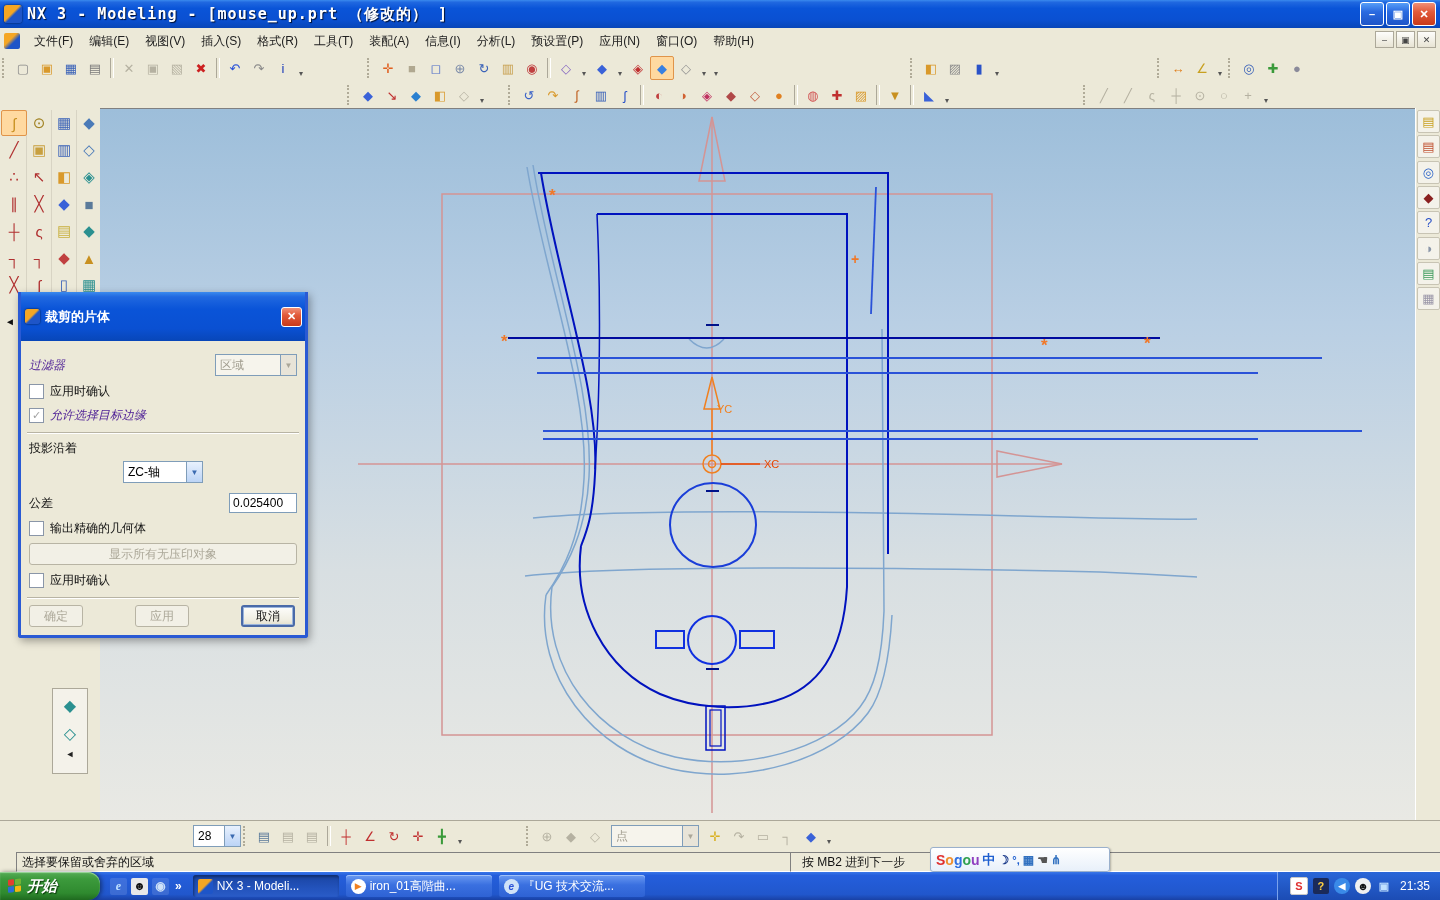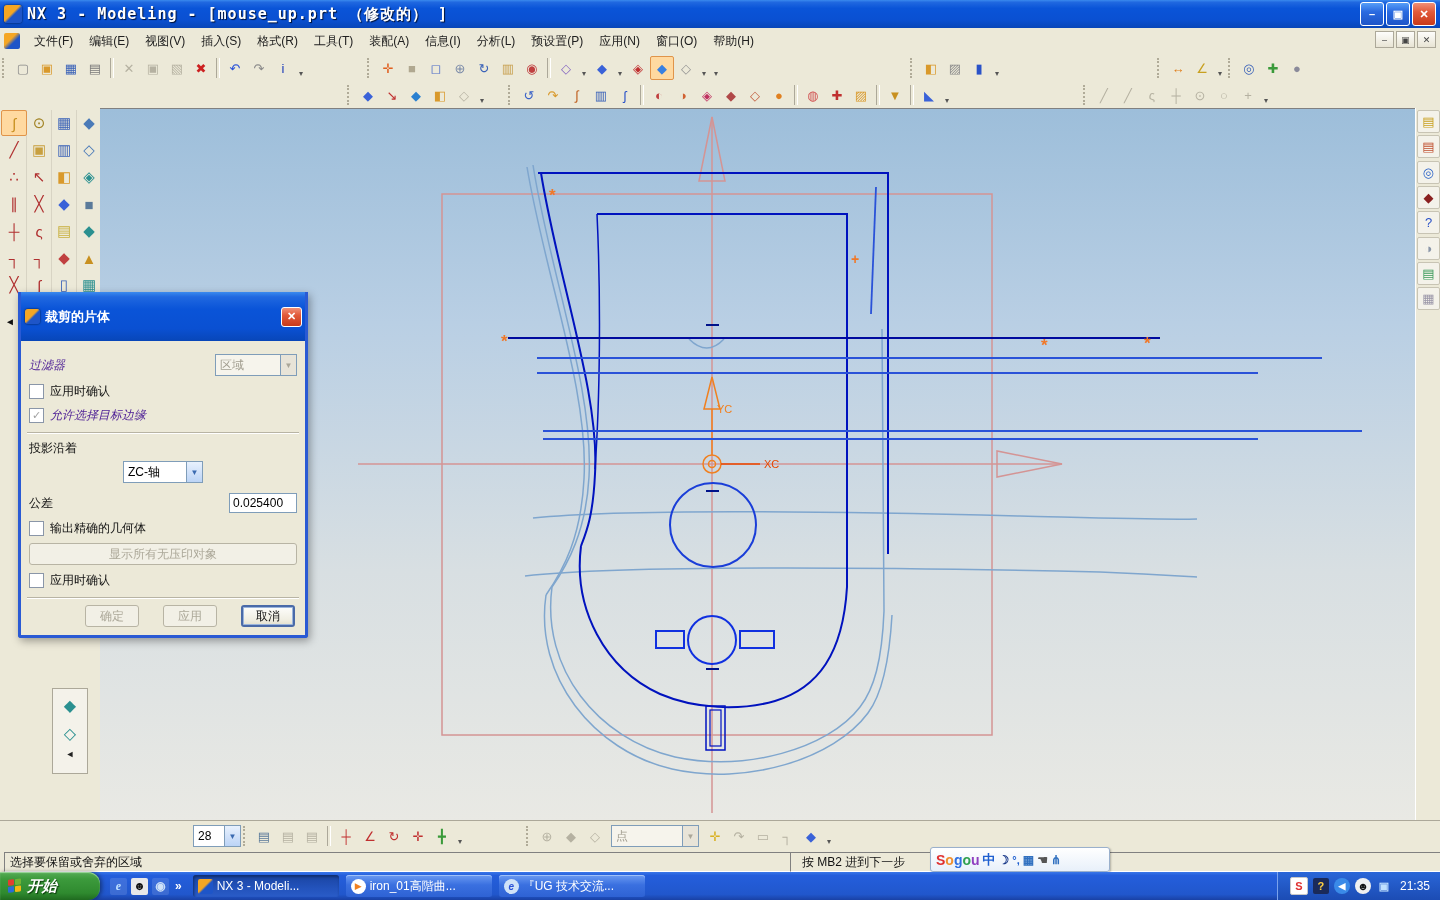--- a/index.html
+++ b/index.html
@@ -452,21 +452,21 @@
         <span class="tbico" style="color: rgb(217, 176, 32);">✛</span>
         <span class="tbico gray" style="color: rgb(154, 150, 138);">↷</span>
         <span class="tbico gray" style="color: rgb(154, 150, 138);">▭</span>
         <span class="tbico gray" style="color: rgb(154, 150, 138);">┐</span>
         <span class="tbico" style="color: rgb(58, 98, 216);">◆</span>
         <span class="tbcaret">▾</span>
       </span>
   </div>
 
   <div id="promptbar" class="abs">
-    <div class="pcell" style="left:4px;width:782px">
+    <div class="pcell" style="left:16px;width:782px">
       <span>选择要保留或舍弃的区域</span>
     </div>
     <div class="pcell" style="left:790px;width:640px">
       <span style="padding-left:6px">按 MB2 进到下一步</span>
     </div>
   </div>
 
   <div id="sogou" class="abs">
     <span id="sogou-logo" style="font-size:14px"><span style="color: rgb(224, 48, 48);">S</span><span style="color: rgb(240, 144, 48);">o</span><span style="color: rgb(48, 112, 224);">g</span><span style="color: rgb(48, 160, 80);">o</span><span style="color: rgb(144, 64, 192);">u</span></span>
     <span style="color:#2060d0;font-size:13px">中</span>
@@ -567,21 +567,21 @@
 
       <button class="dlg-btn disabled" id="dlg-btn-wide">显示所有无压印对象</button>
 
       <div class="dlg-row">
         <span class="chk"></span>
         <span class="dlg-label">应用时确认</span>
       </div>
 
       <div class="dlg-sep"></div>
 
-      <div style="display:flex;justify-content:flex-end;gap:24px;padding-right:2px">
+      <div style="display:flex;justify-content:space-between;gap:24px;padding-right:2px">
         <button class="dlg-btn disabled" style="width:54px">确定</button>
         <button class="dlg-btn disabled" style="width:54px">应用</button>
         <button class="dlg-btn default" style="width:54px">取消</button>
       </div>
     </div>
   </div>
 
   <div id="mini-tb" class="abs">
     <span class="tbico" style="color:#2a9090">◆</span>
     <span class="tbico" style="color:#2a9090">◇</span>

